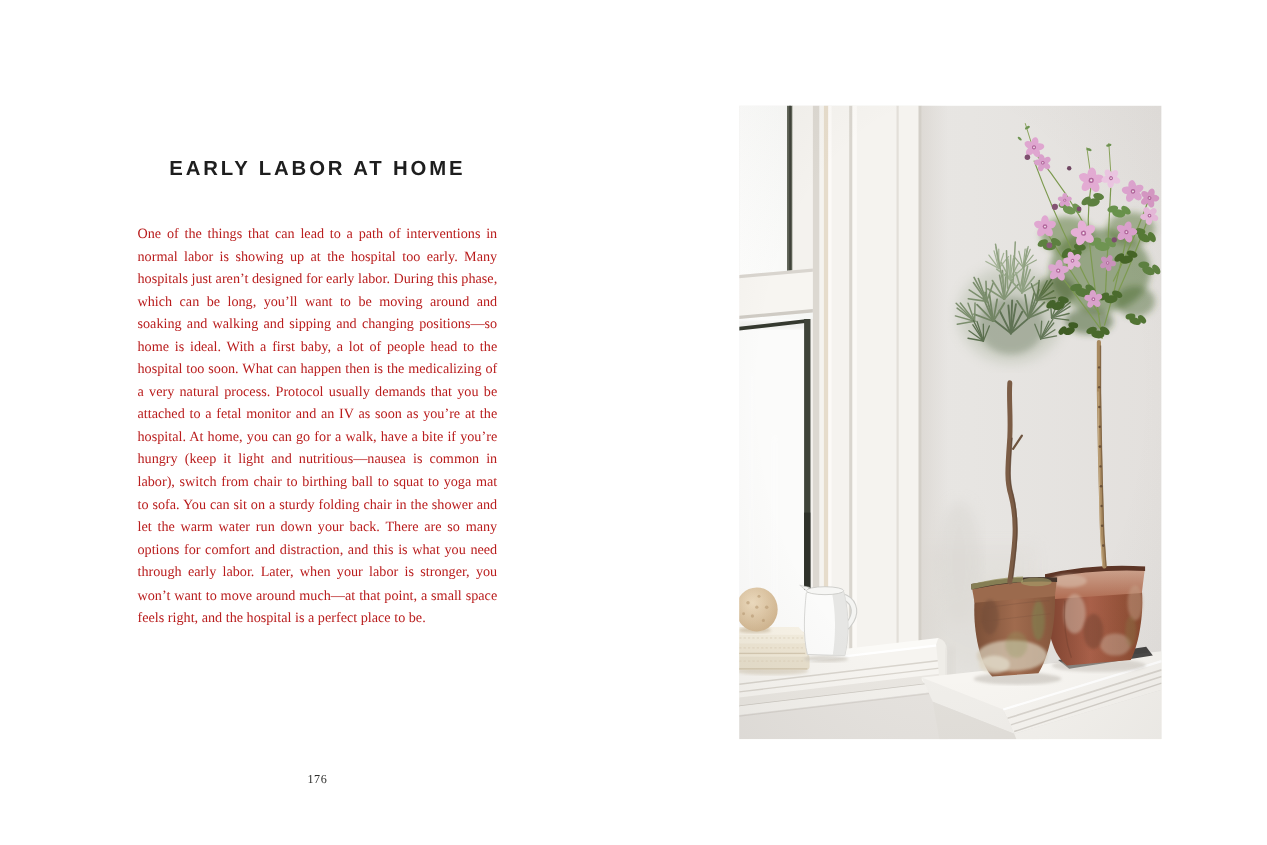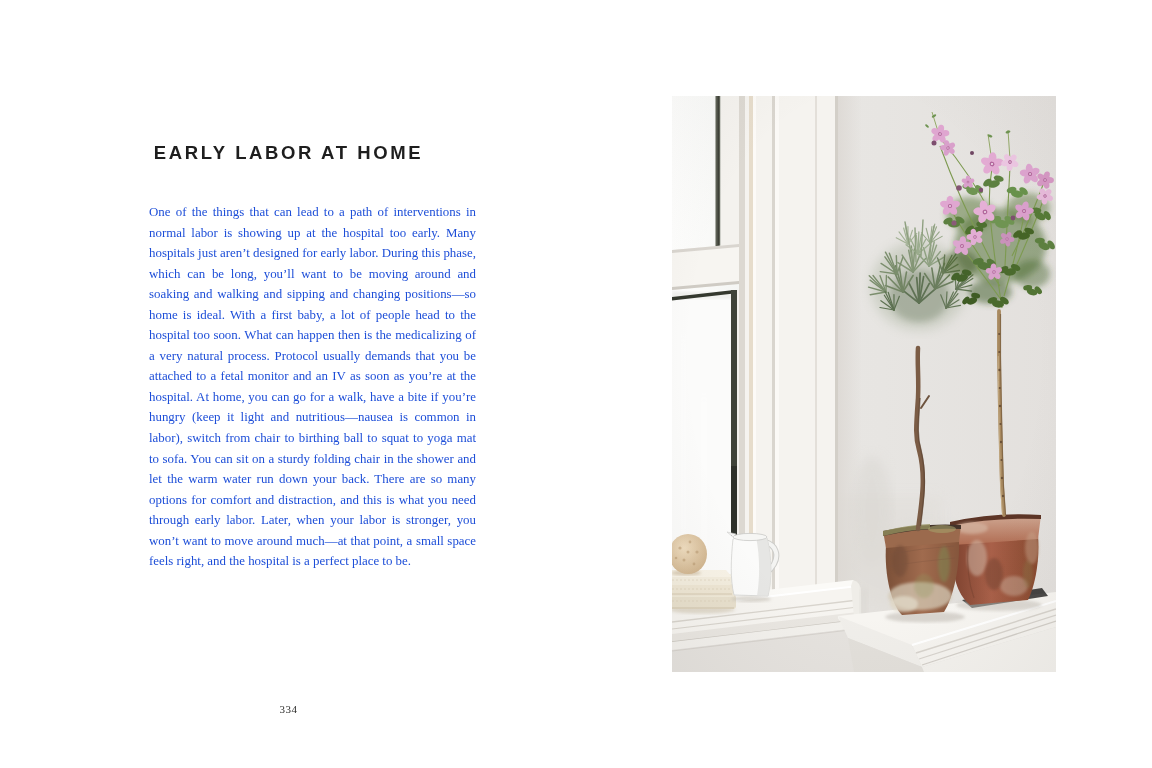--- a/index.html
+++ b/index.html
@@ -9,39 +9,38 @@
   }
   .heading{
     position:absolute;left:125px;top:142px;width:327px;
     text-align:center;font-family:"Liberation Sans",sans-serif;
     font-weight:bold;font-size:18.5px;letter-spacing:2.6px;color:#1e1e1e;
     white-space:nowrap;
   }
   .bodytext{
     position:absolute;left:125px;top:202px;width:327px;
     font-size:12.9px;line-height:20.55px;text-align:justify;
-    color:#1d4ed8;
-    margin-left:24px;
+    color:#b91c1c;
   }
   .pagenum{
     position:absolute;left:125px;top:703px;width:327px;
     text-align:center;font-size:11px;color:#2c2c2a;letter-spacing:.5px;
   }
   .photo{position:absolute;left:672px;top:96px;width:384px;height:576px;}
   svg{display:block;}
 </style>
 </head>
 <body>
 
 <div class="spread">
 
   <div class="left-page">
     <div class="heading">EARLY LABOR AT HOME</div>
     <div class="bodytext">One of the things that can lead to a path of interventions in normal labor is showing up at the hospital too early. Many hospitals just aren’t designed for early labor. During this phase, which can be long, you’ll want to be moving around and soaking and walking and sipping and changing positions—so home is ideal. With a first baby, a lot of people head to the hospital too soon. What can happen then is the medicalizing of a very natural process. Protocol usually demands that you be attached to a fetal monitor and an IV as soon as you’re at the hospital. At home, you can go for a walk, have a bite if you’re hungry (keep it light and nutritious—nausea is common in labor), switch from chair to birthing ball to squat to yoga mat to sofa. You can sit on a sturdy folding chair in the shower and let the warm water run down your back. There are so many options for comfort and distraction, and this is what you need through early labor. Later, when your labor is stronger, you won’t want to move around much—at that point, a small space feels right, and the hospital is a perfect place to be.</div>
-    <div class="pagenum">334</div>
+    <div class="pagenum">176</div>
   </div>
 
   <div class="photo">
   <svg width="384" height="576" viewBox="0 0 384 576" xmlns="http://www.w3.org/2000/svg">
     <defs>
       <linearGradient id="wallG" x1="0" y1="0" x2="1" y2="0">
         <stop offset="0" stop-color="#eae8e5"></stop>
             <stop offset="0.55" stop-color="#e7e5e2"></stop>
             <stop offset="1" stop-color="#e3e0dd"></stop>
       </linearGradient>

